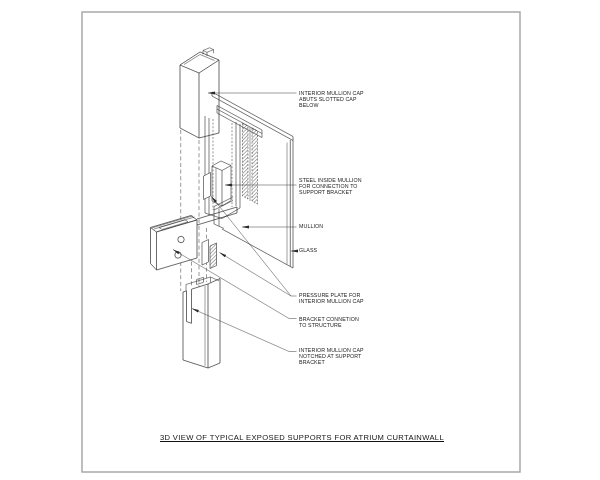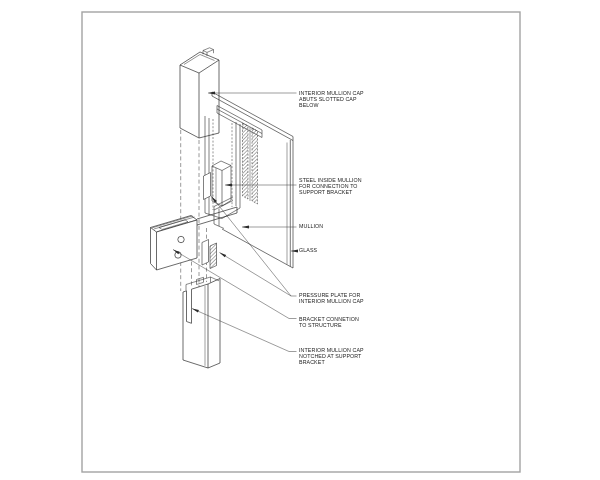--- a/index.html
+++ b/index.html
@@ -134,13 +134,14 @@
   <div class="anno" style="left:299px;top:223px">MULLION</div>
   <div class="anno" style="left:299px;top:247px">GLASS</div>
   <div class="anno" style="left:299px;top:292px">PRESSURE PLATE FOR
 INTERIOR MULLION CAP</div>
   <div class="anno" style="left:299px;top:316px">BRACKET CONNETION
 TO STRUCTURE</div>
   <div class="anno" style="left:299px;top:347px">INTERIOR MULLION CAP
 NOTCHED AT SUPPORT
 BRACKET</div>
 
+  <div class="title">3D VIEW OF TYPICAL EXPOSED SUPPORTS FOR ATRIUM CURTAINWALL</div>
 </div>
 
 </body></html>

